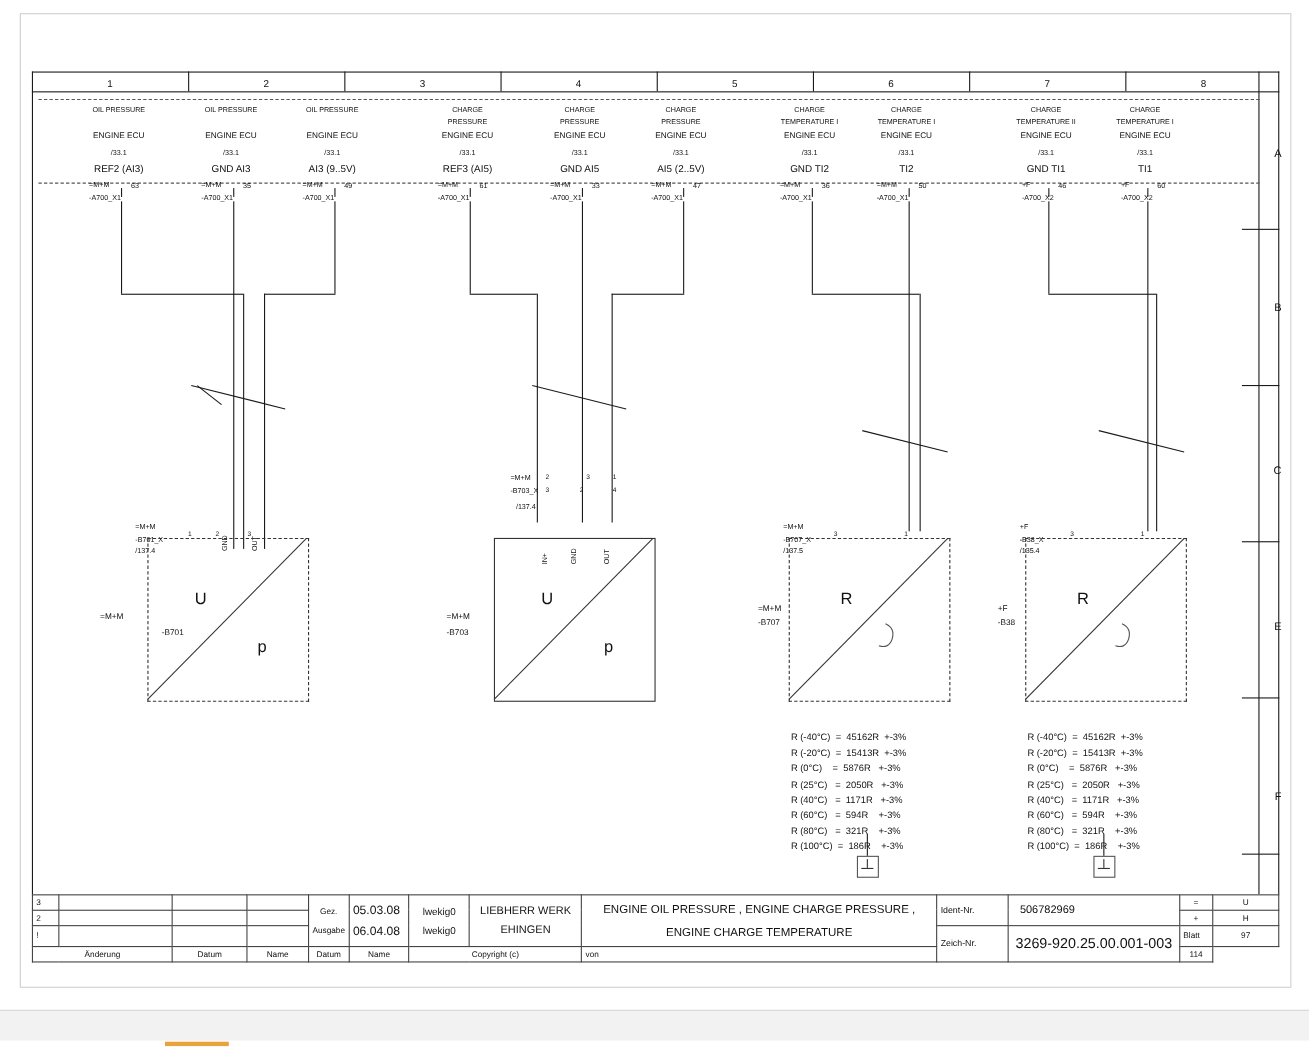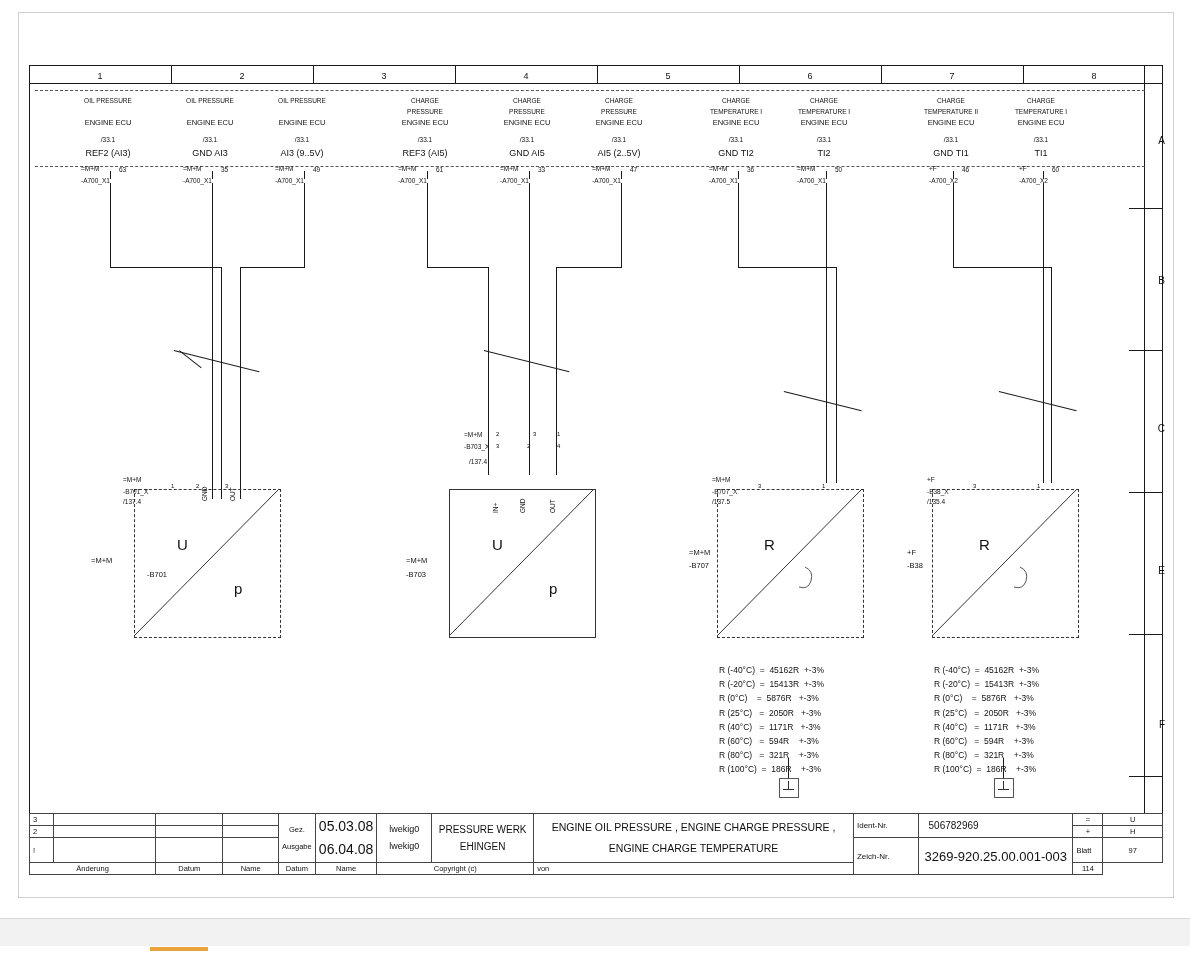--- a/index.html
+++ b/index.html
@@ -306,30 +306,30 @@
         <tbody>
             <tr>
           <td style="width:18px;">3</td>
           <td style="width:105px;"></td>
           <td style="width:65px;"></td>
           <td style="width:52px;"></td>
           <td rowspan="3" style="width:30px;text-align:center;">
             <div>Gez.</div>
             <div style="margin-top:8px;">Ausgabe</div>
           </td>
-          <td rowspan="3" style="width:48px;text-align:center;font-size:14px;">
+          <td rowspan="3" style="width:48px;text-align:left;font-size:11px;">
             <div>05.03.08</div>
             <div style="margin-top:7px;">06.04.08</div>
           </td>
           <td rowspan="3" style="width:50px;text-align:center;font-size:9px;">
             <div>lwekig0</div>
             <div style="margin-top:7px;">lwekig0</div>
           </td>
           <td rowspan="3" style="width:100px;text-align:center;font-size:10px;">
-            <div>PRESSURE WERK</div>
+            <div>LIEBHERR WERK</div>
             <div style="margin-top:6px;">EHINGEN</div>
           </td>
           <td rowspan="3" style="width:342px;text-align:center;font-size:10.5px;">
             <div>ENGINE OIL PRESSURE , ENGINE CHARGE PRESSURE ,</div>
             <div style="margin-top:9px;">ENGINE CHARGE TEMPERATURE</div>
           </td>
           <td rowspan="2" style="width:62px;font-size:8px;margin-left:33px;">Ident-Nr.</td>
           <td rowspan="2" style="width:148px;font-size:10px;padding-left:10px;">506782969</td>
           <td style="width:24px;text-align:center;">=</td>
           <td style="width:58px;text-align:center;">U</td>

